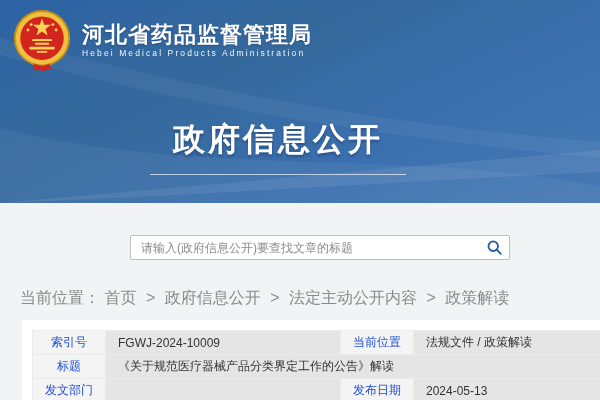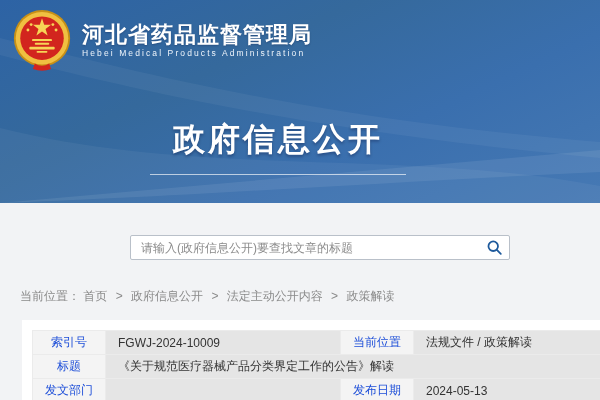--- a/index.html
+++ b/index.html
@@ -33,21 +33,21 @@
   }
   .search-input {
     flex:1; height:100%; border:none; outline:none; background:transparent;
     font-size:12px; color:#333; padding:0 8px 0 10px;
     font-family:"Liberation Sans","DejaVu Sans",sans-serif;
   }
   .search-input::placeholder { color:#8b8b8b; }
   .search-btn { width:30px; height:100%; border:none; background:transparent; cursor:pointer; display:flex; align-items:center; justify-content:center; }
 
   
-  .crumbs { position:absolute; left:20px; top:288px; font-size:12px; color:#8a8a8a; }
+  .crumbs { position:absolute; left:20px; top:288px; font-size:16px; color:#8a8a8a; }
   .crumbs a { color:#8a8a8a; text-decoration:none; cursor:pointer; }
   .crumbs .sep { margin:0 5px; }
 
   
   .card { position:absolute; left:22px; top:320px; width:598px; height:95px; background:#fff; }
   .doc-table { position:absolute; left:10px; top:10px; width:588px; border-collapse:collapse; table-layout:fixed; font-size:12px; }
   .doc-table td { border:1px solid #ebebeb; height:24px; overflow:hidden; white-space:nowrap; }
   .doc-table td.lbl { background:#f4f4f4; color:#1d4ed8; text-align:center; }
   .doc-table td.val { background:#e5e5e5; color:#333; padding-left:12px; text-align:left; }
   .col-l1 { width:73px; } .col-v1 { width:235px; } .col-l2 { width:73px; } .col-v2 { width:207px; }

